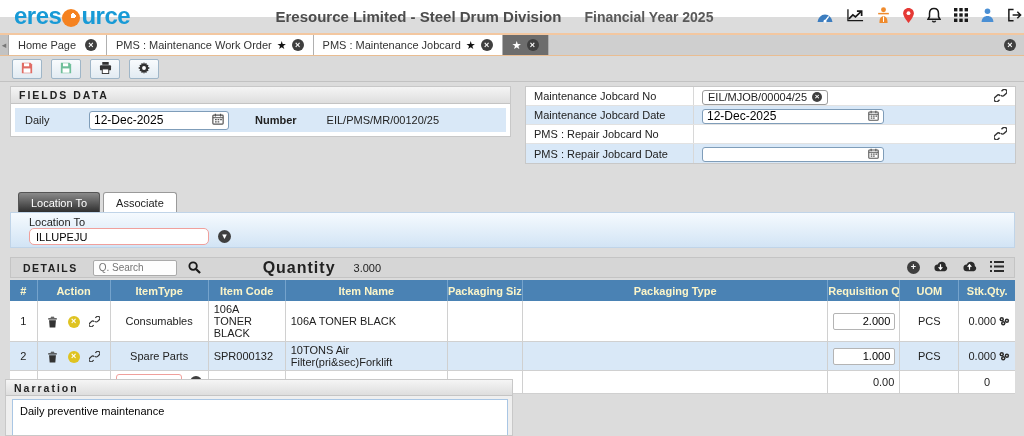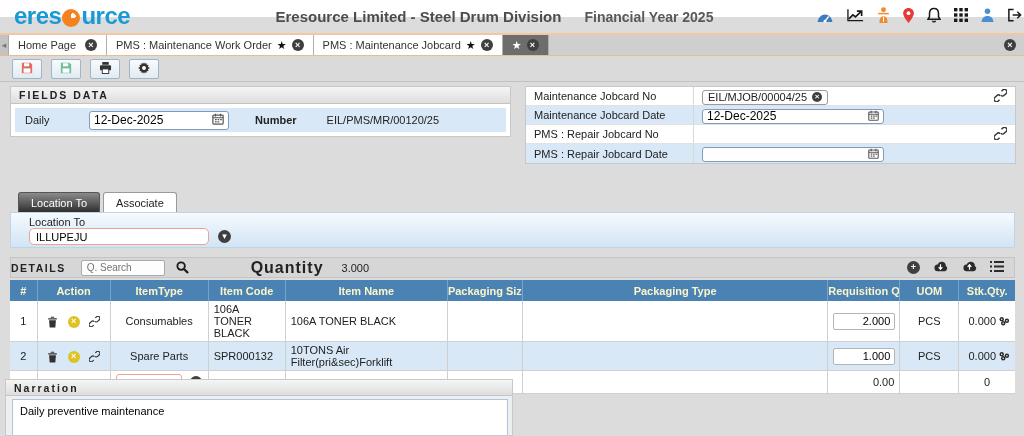--- a/index.html
+++ b/index.html
@@ -78,21 +78,21 @@
   .loc-panel { position:absolute; left:10px; top:212px; width:1005px; height:36px;
                background:linear-gradient(#f5fafe,#d2e4f5); border:1px solid #c0d4e8; }
   .loc-label { position:absolute; left:18px; top:3px; }
   .loc-input-row { position:absolute; left:18px; top:15px; display:flex; align-items:center; gap:9px; }
   .loc-input { width:180px; height:17px; border:1px solid #f0a09c; border-radius:5px; padding:0 6px;
                font-family:inherit; font-size:11px; outline:none; }
 
   
   .details-bar { position:absolute; left:10px; top:257px; width:1005px; height:21px; background:#d6d6d6;
                  border:1px solid #c4c4c4; display:flex; align-items:center; }
-  .details-title { font-weight:bold; letter-spacing:1.5px; font-size:10.5px; }
+  .details-title { font-weight:bold; letter-spacing:1.5px; margin-left:12px; font-size:10.5px; }
   .search-input { margin-left:15px; width:84px; height:16px; border:1px solid #aaa; border-radius:2px;
                   padding:0 5px; font-family:inherit; font-size:10px; background:#fdfdfd; outline:none; }
   .search-btn { margin-left:11px; display:inline-flex; }
   .qty-label { font-weight:bold; letter-spacing:1px; margin-left:62px; font-size:16px; }
   .qty-value { margin-left:18px; }
   .details-actions { margin-left:auto; margin-right:10px; display:flex; align-items:center; gap:12px; }
 
   
   table.grid { position:absolute; left:10px; top:280px; width:1005px; border-collapse:collapse;
                background:#fff; font-size:11px; table-layout:fixed; }

